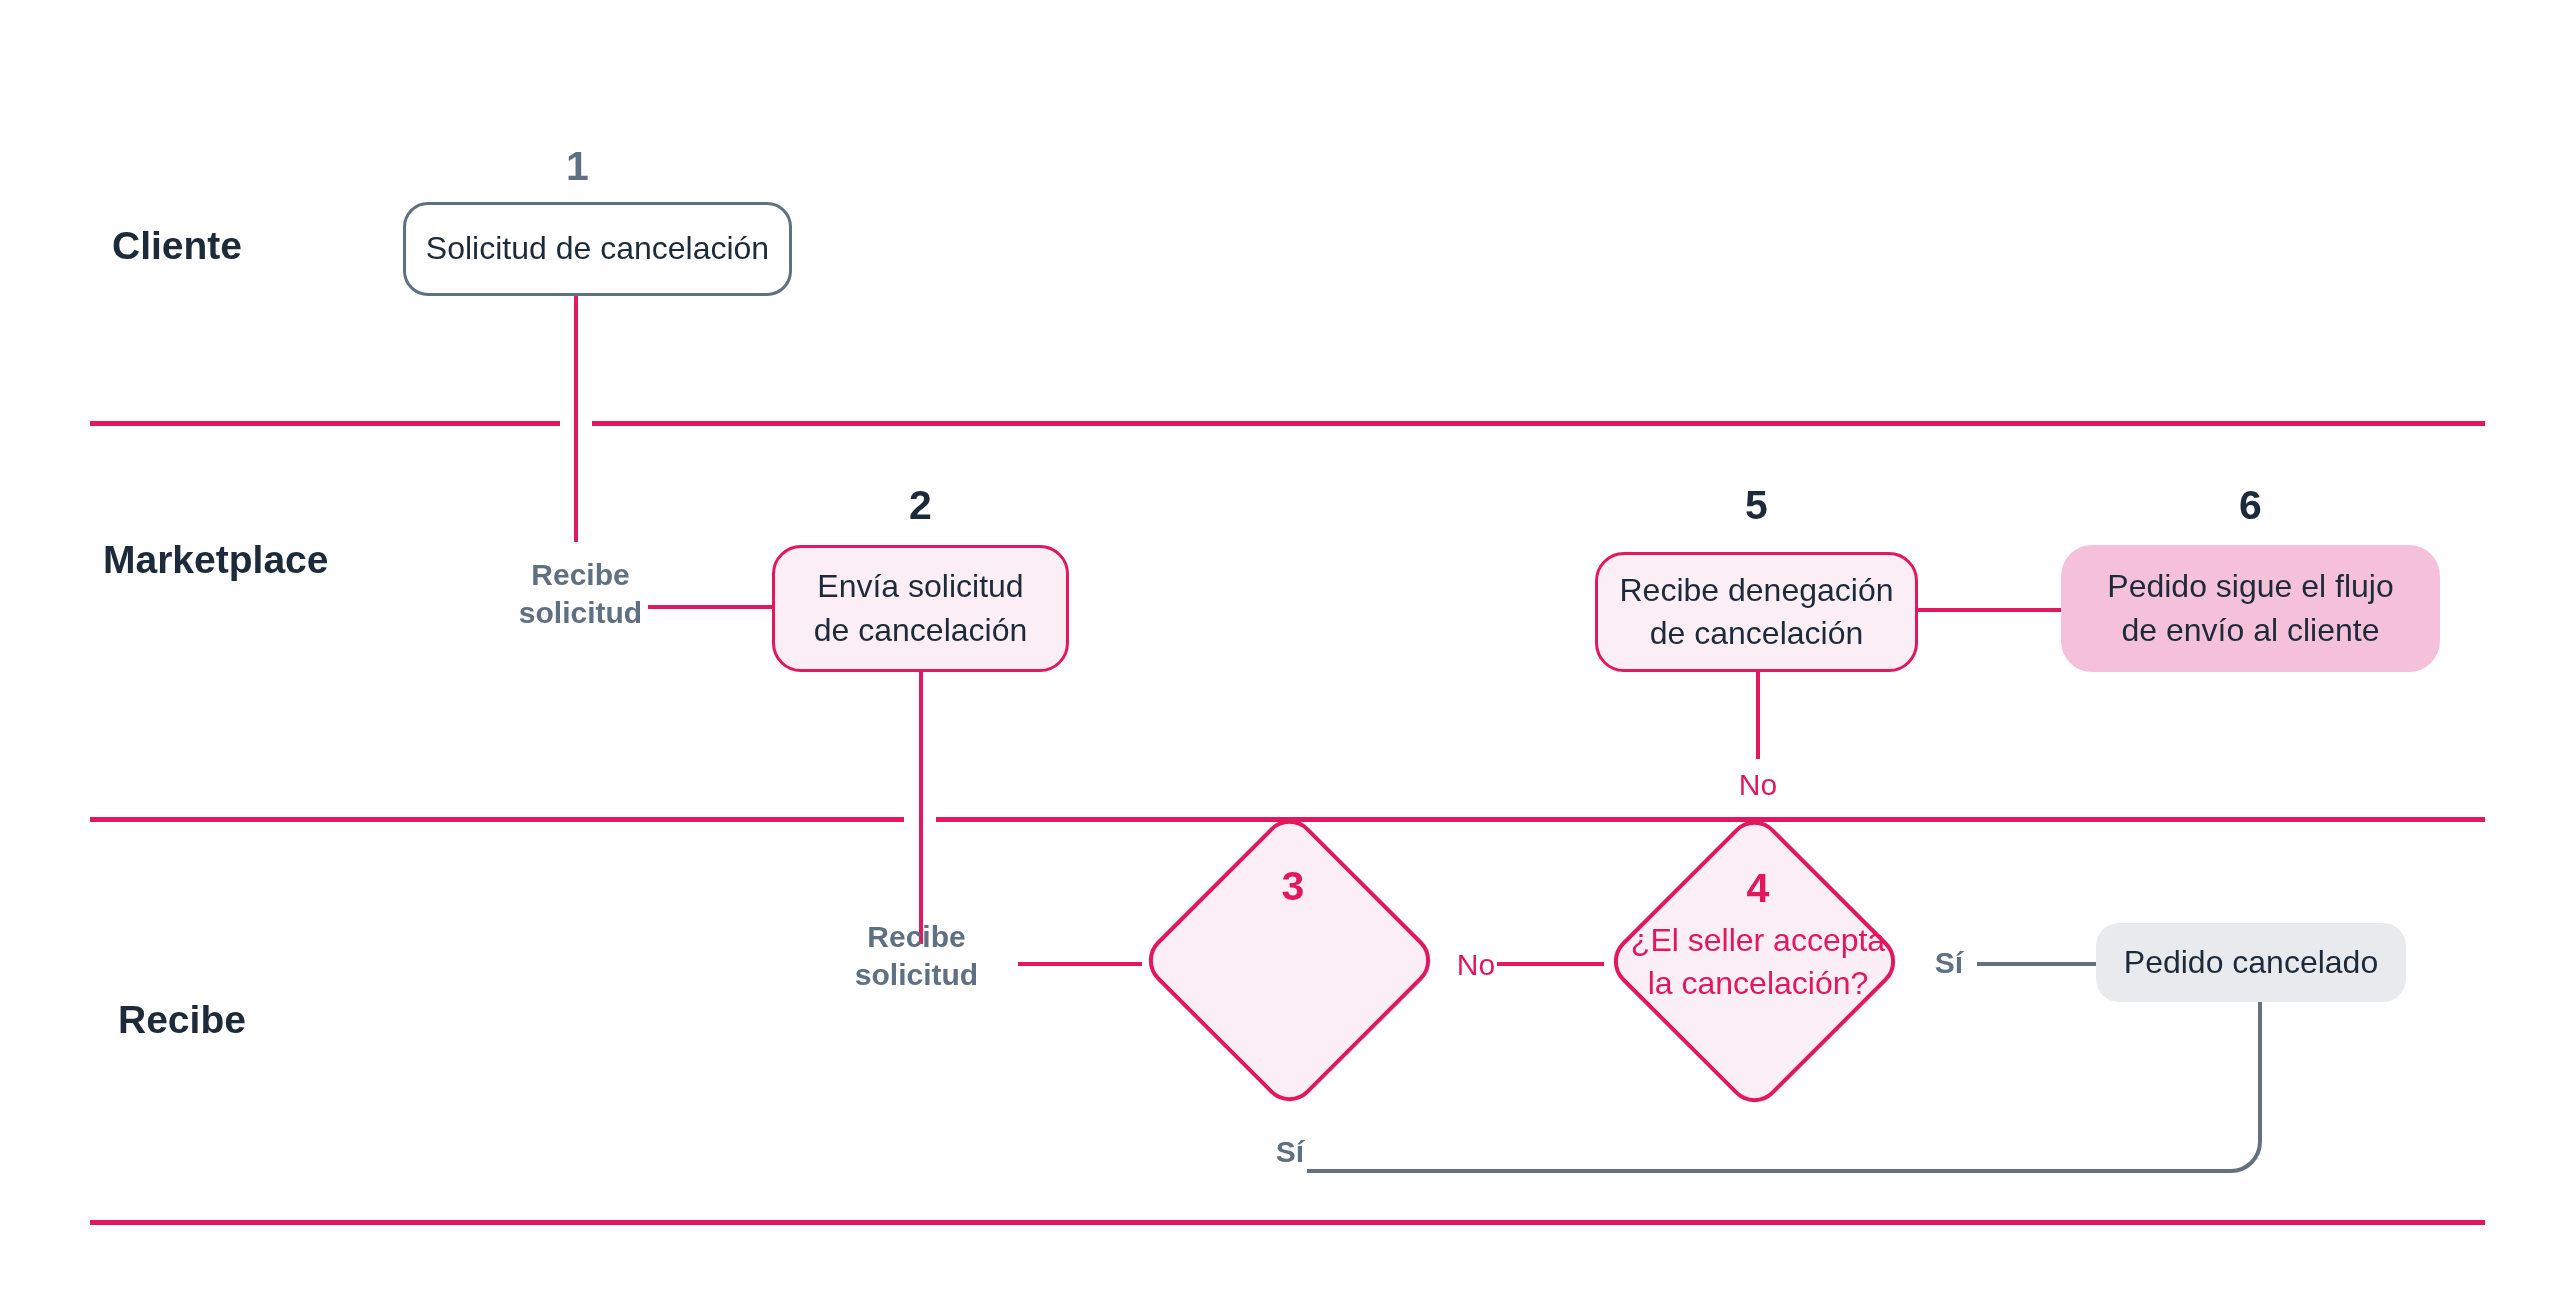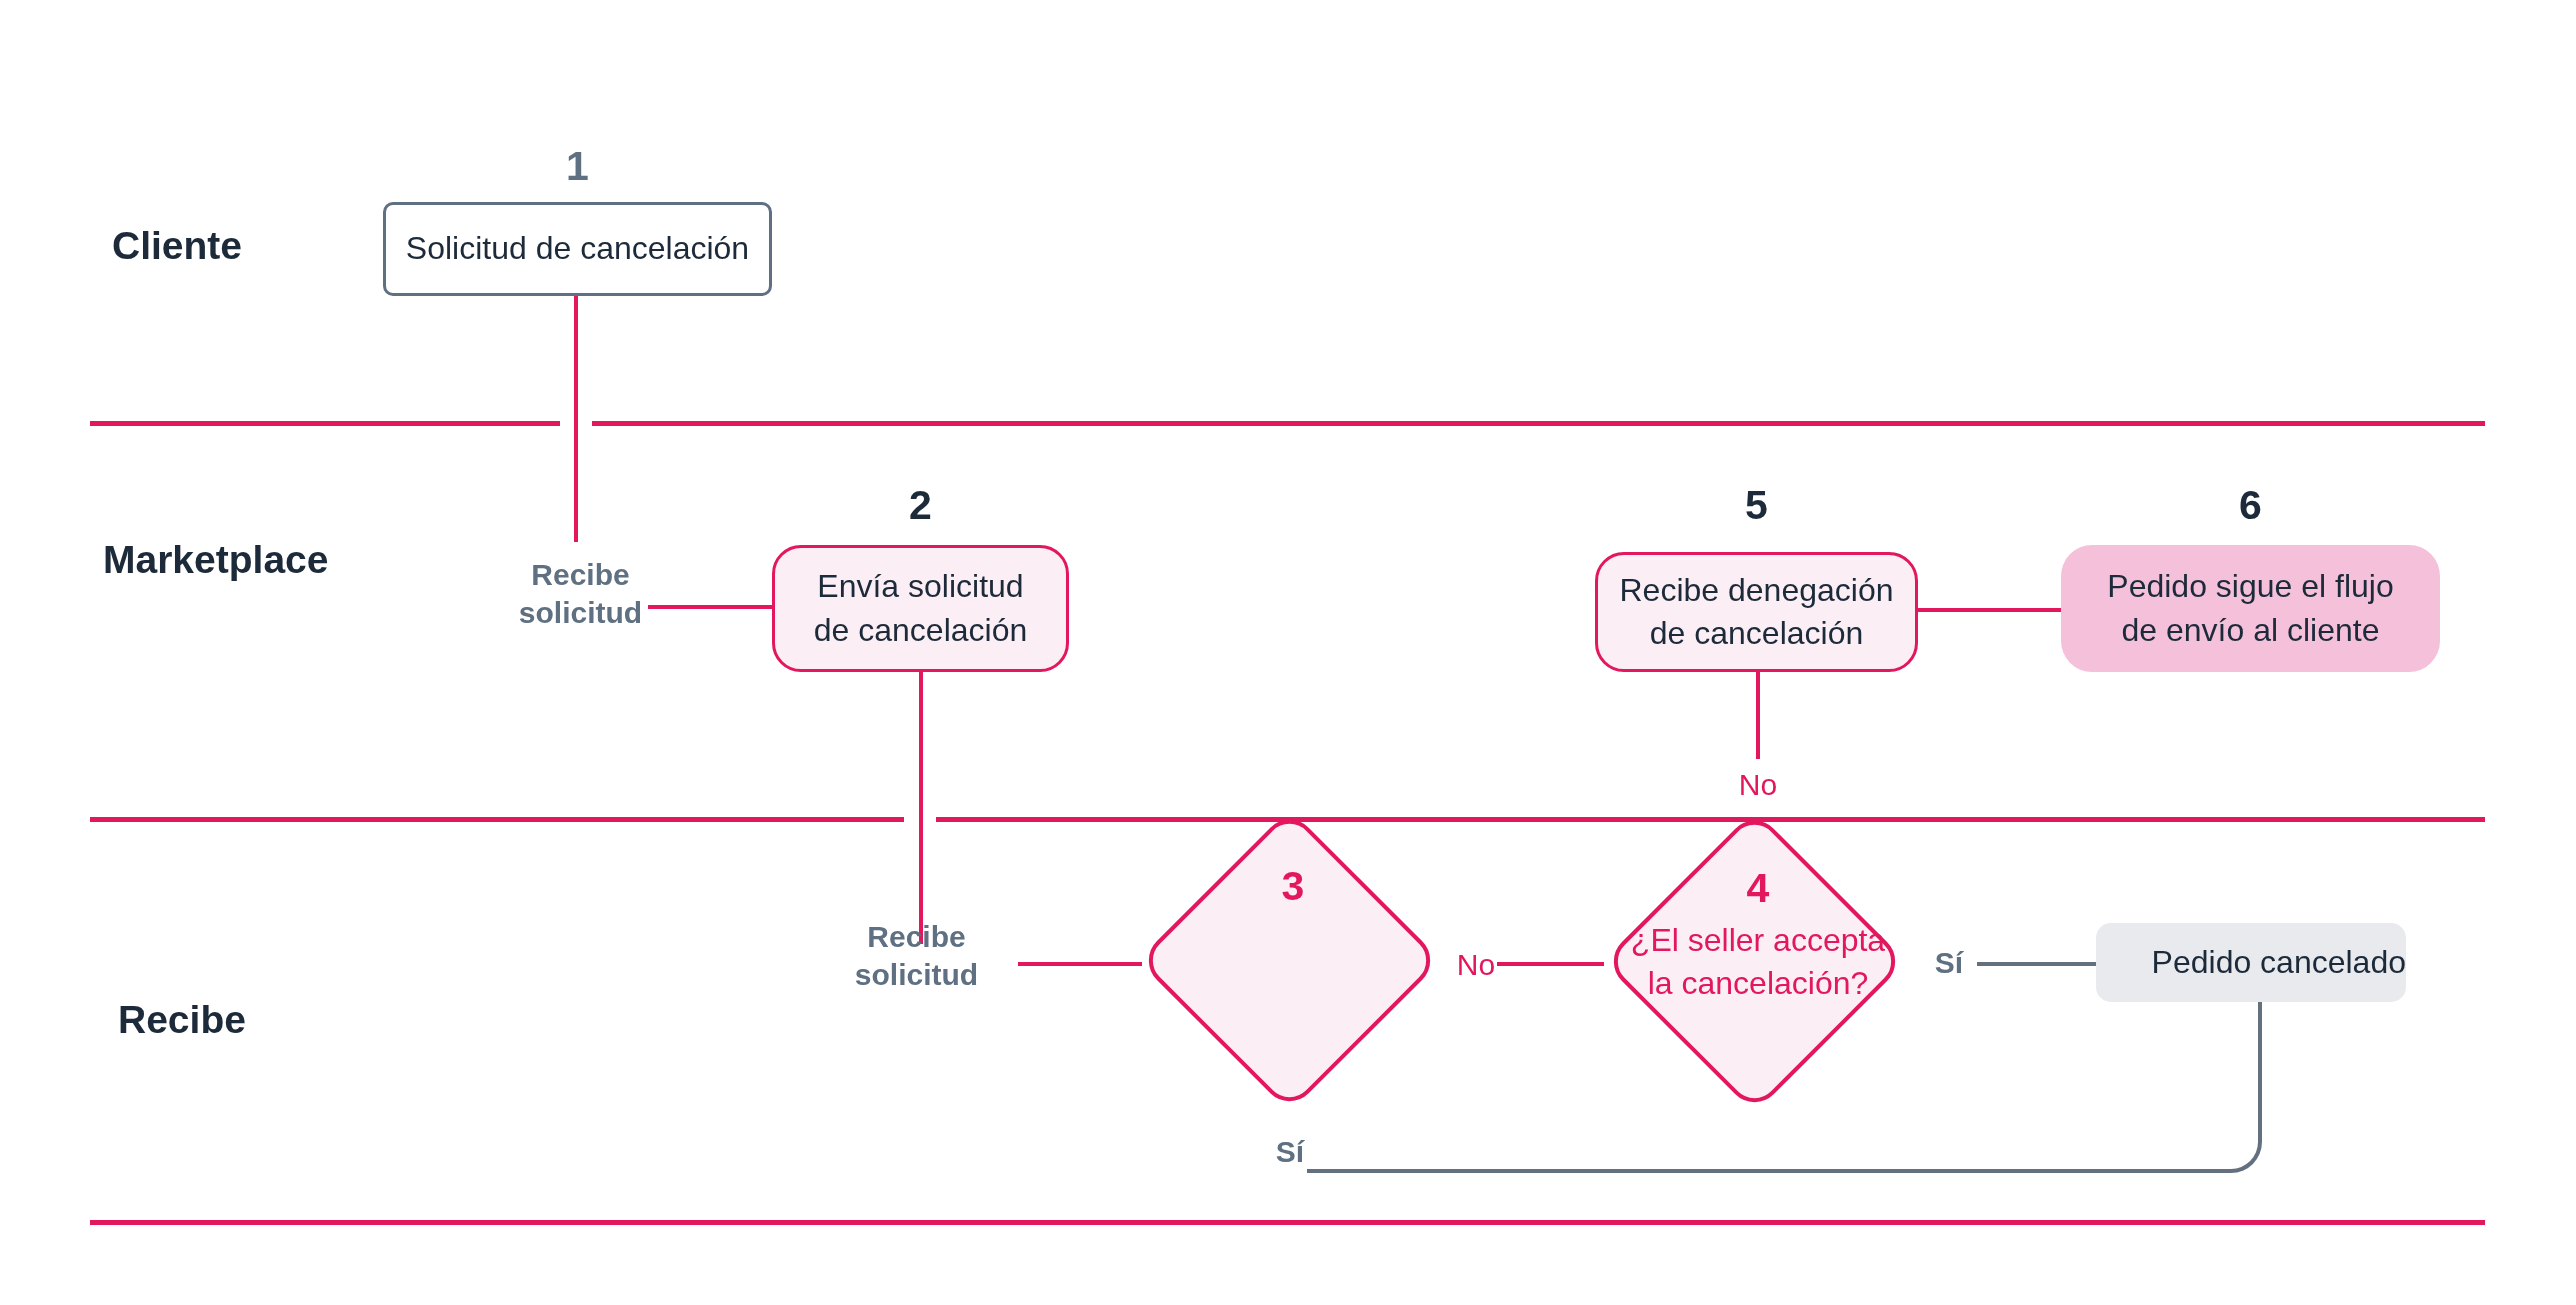--- a/index.html
+++ b/index.html
@@ -40,24 +40,24 @@
   .lane-label{position:absolute;color:var(--navy);font-size:39px;line-height:1.22;z-index:5;}
   .lane-label .bold{font-weight:bold;}
   .ml{white-space:pre-line;}
 
   
   .node{
     position:absolute;display:flex;align-items:center;justify-content:center;
     text-align:center;color:var(--navy);font-size:32px;line-height:1.35;z-index:4;
   }
   .rounded{border-radius:29px;}
-  .outline-slate{background:#ffffff;border:3.6px solid var(--slate);border-radius:10px;}
+  .outline-slate{background:#ffffff;border:3.6px solid var(--slate);border-radius:25px;margin-left:20px;}
   .outline-pink{background:var(--pink-light);border:3.6px solid var(--pink);}
   .solid-pink{background:var(--pink-medium);border-radius:31px;}
-  .solid-gray{background:var(--gray-fill);border-radius:15px;justify-content:flex-end;}
+  .solid-gray{background:var(--gray-fill);border-radius:23px;}
 
   .step-number{
     position:absolute;text-align:center;font-weight:bold;font-size:41px;z-index:5;
   }
   .step-number.navy{color:var(--navy);}
   .step-number.slate{color:var(--slate);}
 
   .diamond{
     position:absolute;width:215px;height:215px;
     transform:rotate(45deg);

